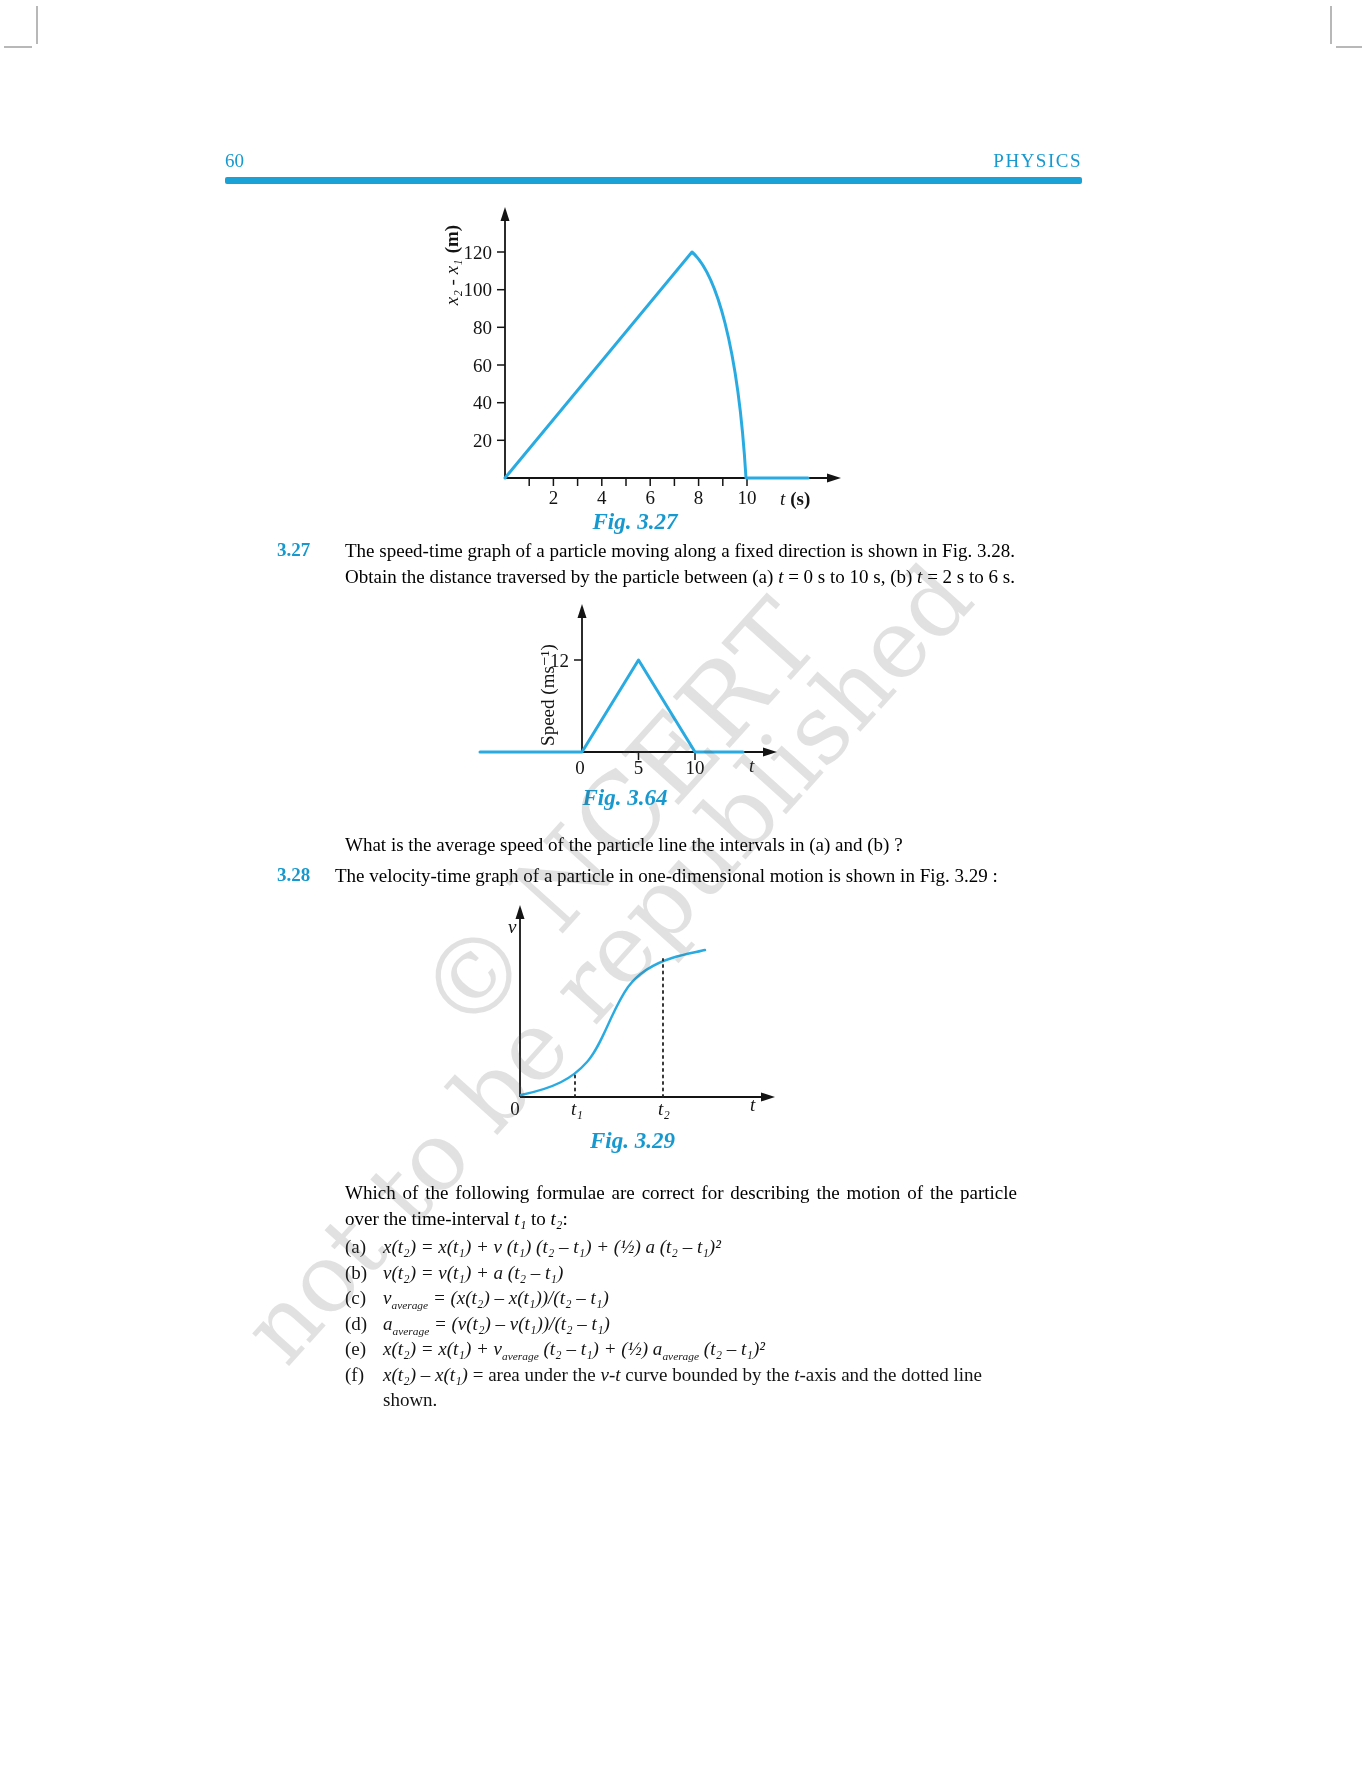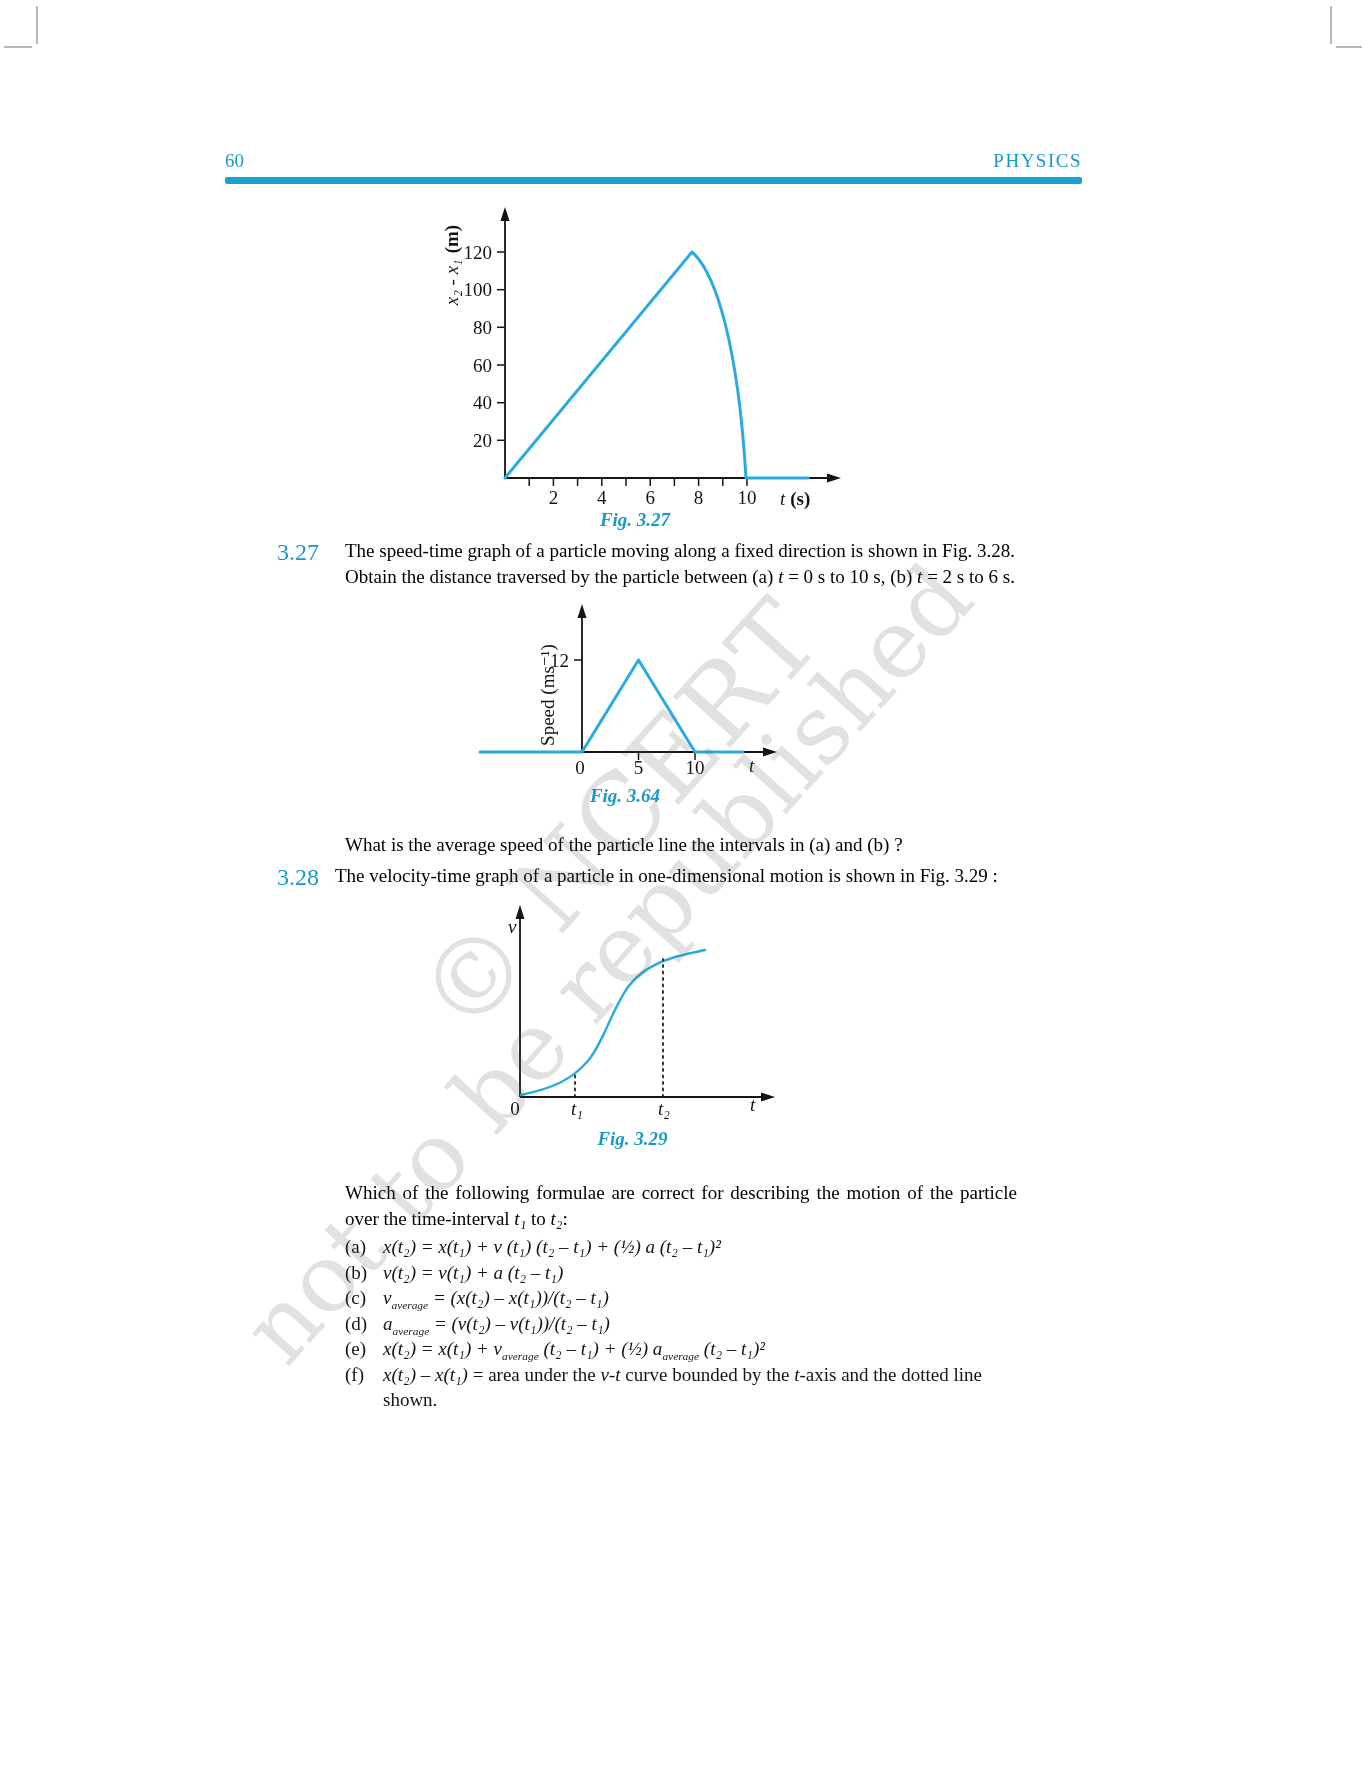--- a/index.html
+++ b/index.html
@@ -8,22 +8,22 @@
 
   .header{position:absolute;left:225px;top:150px;width:857px;display:flex;
           justify-content:space-between;align-items:flex-end;
           font-size:19px;color:#1799cf;}
   .header .subject{letter-spacing:1.5px;}
   .rule{position:absolute;left:225px;top:177px;width:857px;height:7px;
         background:#1aa2d6;border-radius:2px;}
 
   .para{position:absolute;font-size:19px;line-height:25.5px;color:#000000;}
   .justify{text-align:justify;}
-  .prob-num{position:absolute;font-size:24px;font-weight:normal;color:#1799cf;}
-  .caption{position:absolute;text-align:center;font-size:19px;font-weight:bold;
+  .prob-num{position:absolute;font-size:19px;font-weight:bold;color:#1799cf;}
+  .caption{position:absolute;text-align:center;font-size:23px;font-weight:bold;
            font-style:italic;color:#1799cf;}
   .footer{position:absolute;left:0;top:1586px;width:1216px;text-align:center;
           font-size:17px;color:#222;}
 
   .fig{position:absolute;}
   .fig text{font-family:"Liberation Serif","DejaVu Serif",serif;font-size:19px;fill:#141414;}
   .fig .ital{font-style:italic;}
   .fig .unit{font-weight:bold;}
   .axis{stroke:#141414;stroke-width:1.8;fill:none;}
   .tick{stroke:#141414;stroke-width:1.5;}

